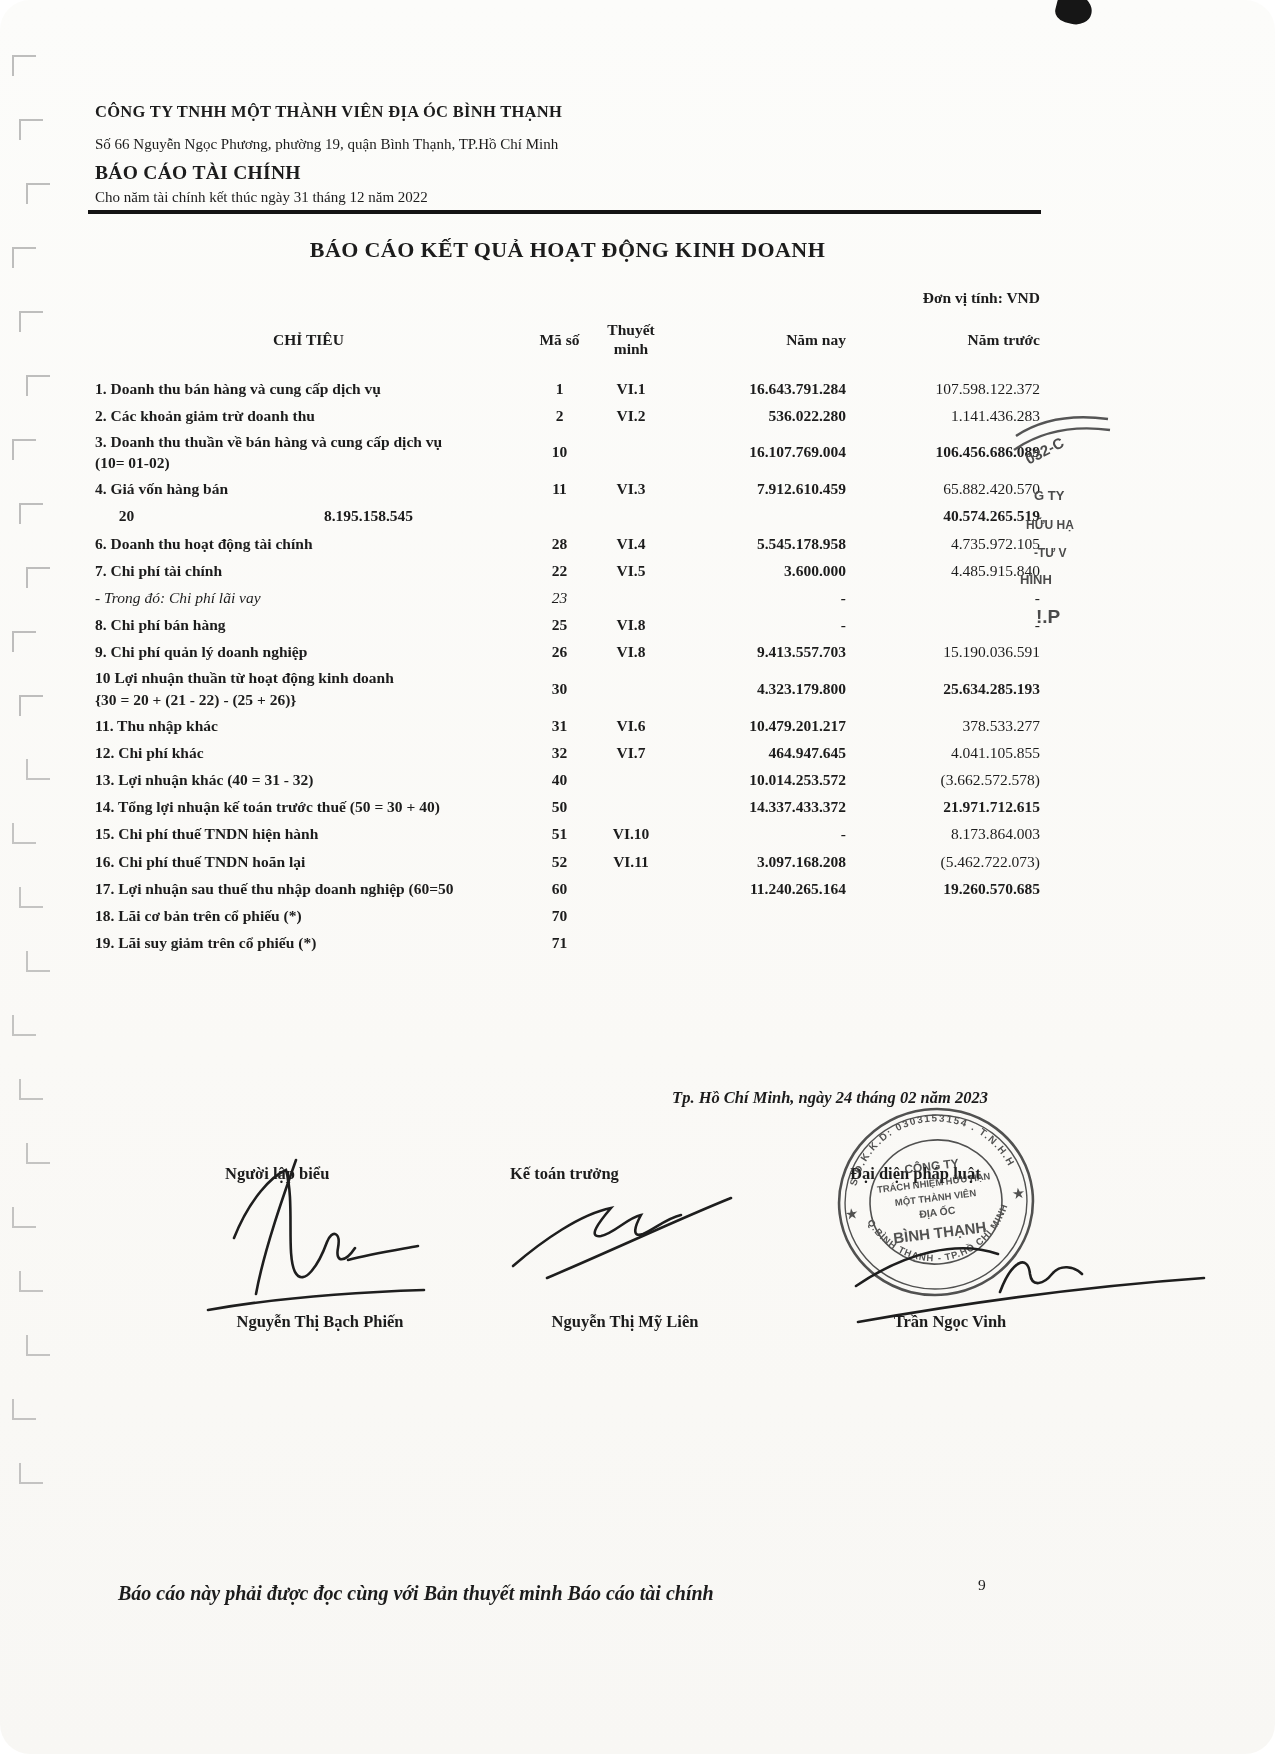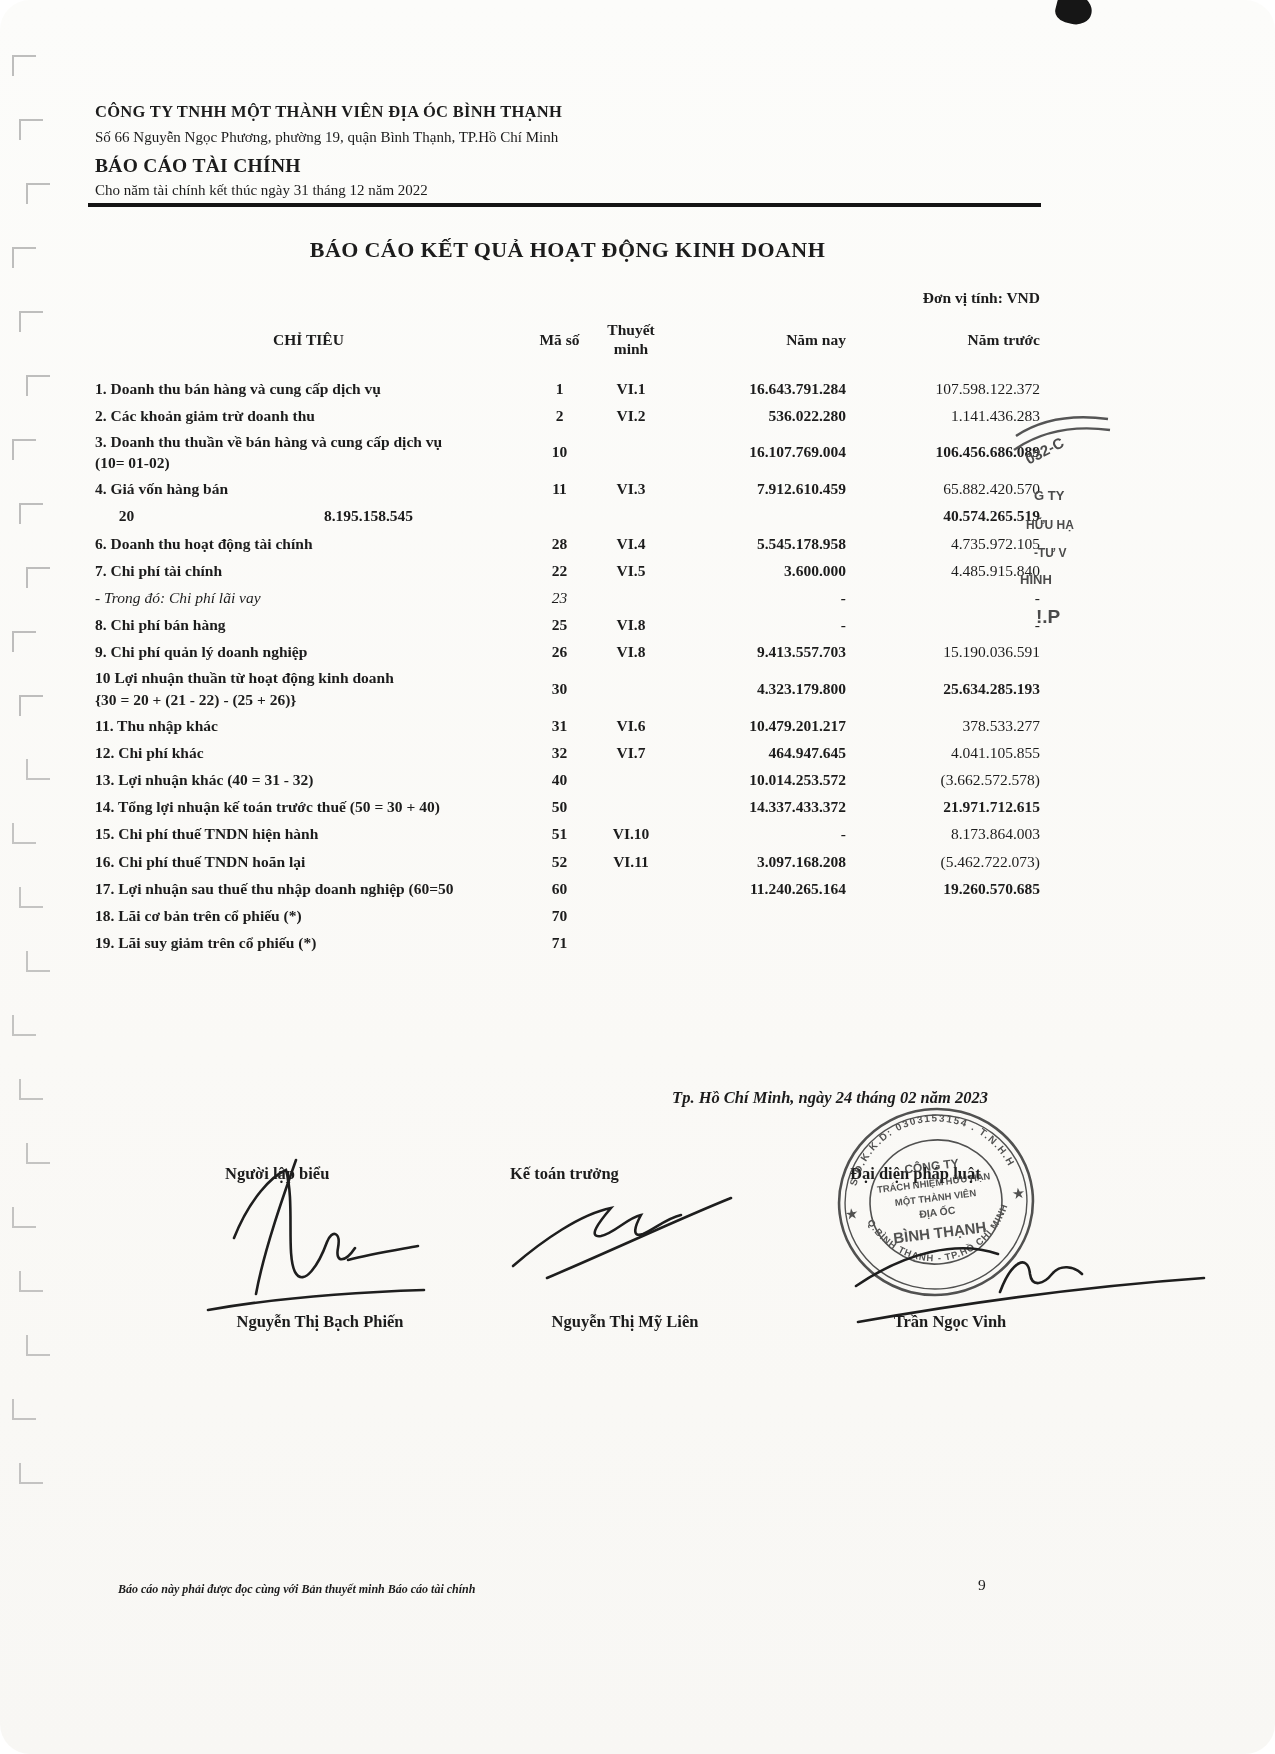--- a/index.html
+++ b/index.html
@@ -13,21 +13,21 @@
     border-radius:30px;
   }
   
   .bmark{position:absolute;width:22px;height:19px;opacity:.55;}
   .bmark.tl{border-left:2.5px solid #8d8d8d;border-top:2.5px solid #8d8d8d;}
   .bmark.bl{border-left:2.5px solid #999;border-bottom:2.5px solid #999;}
   .corner-blob{position:absolute;left:1056px;top:-6px;width:36px;height:30px;background:#161616;border-radius:45% 60% 55% 40%;transform:rotate(14deg);}
   
   .doc-header{position:absolute;left:95px;top:102px;width:948px;}
   .company{font-size:16.5px;font-weight:bold;letter-spacing:.3px;}
-  .address{font-size:15px;margin-top:7px;}
+  .address{font-size:15px;margin-top:14px;}
   .report-label{font-size:19.5px;font-weight:bold;margin-top:9px;letter-spacing:.3px;}
   .period{font-size:15px;margin-top:5px;}
   .rule{margin-top:4px;margin-left:-7px;width:953px;height:3.5px;background:#141414;}
   
   .report-title{position:absolute;left:95px;top:237px;width:945px;text-align:center;font-size:22px;font-weight:bold;letter-spacing:.4px;}
   .unit-note{position:absolute;left:95px;top:289px;width:945px;text-align:right;font-size:15.5px;font-weight:bold;}
   
   .rtable{position:absolute;left:95px;top:320px;width:945px;font-size:15.5px;}
   .thead{display:flex;align-items:center;font-weight:bold;line-height:1.25;margin-bottom:16px;}
   .tbody{}
@@ -67,21 +67,21 @@
   .edge-stamp .frag{position:absolute;white-space:nowrap;}
   .f0{top:30px;left:16px;font-size:15px;transform:rotate(-27deg);}
   .f1{top:76px;left:26px;font-size:13px;}
   .f2{top:106px;left:18px;font-size:12px;}
   .f3{top:134px;left:26px;font-size:12px;}
   .f4{top:160px;left:12px;font-size:13px;}
   .f5{top:194px;left:28px;font-size:19px;}
   .edge-arcs{position:absolute;left:0;top:0;}
   .edge-arcs path{fill:none;stroke:#555;stroke-width:2.4;}
   
-  .footer-note{position:absolute;left:118px;top:1582px;font-size:12px;font-weight:bold;font-style:italic;}
+  .footer-note{position:absolute;left:118px;top:1582px;font-size:20px;font-weight:bold;font-style:italic;}
   .page-num{position:absolute;left:978px;top:1576px;font-size:15.5px;}
 </style>
 </head>
 <body>
 
 <div class="page">
 
   <div id="binder-marks">
       <div class="bmark tl" style="top: 55px; left: 12px;"></div>
       <div class="bmark tl" style="top: 119px; left: 19px;"></div>

